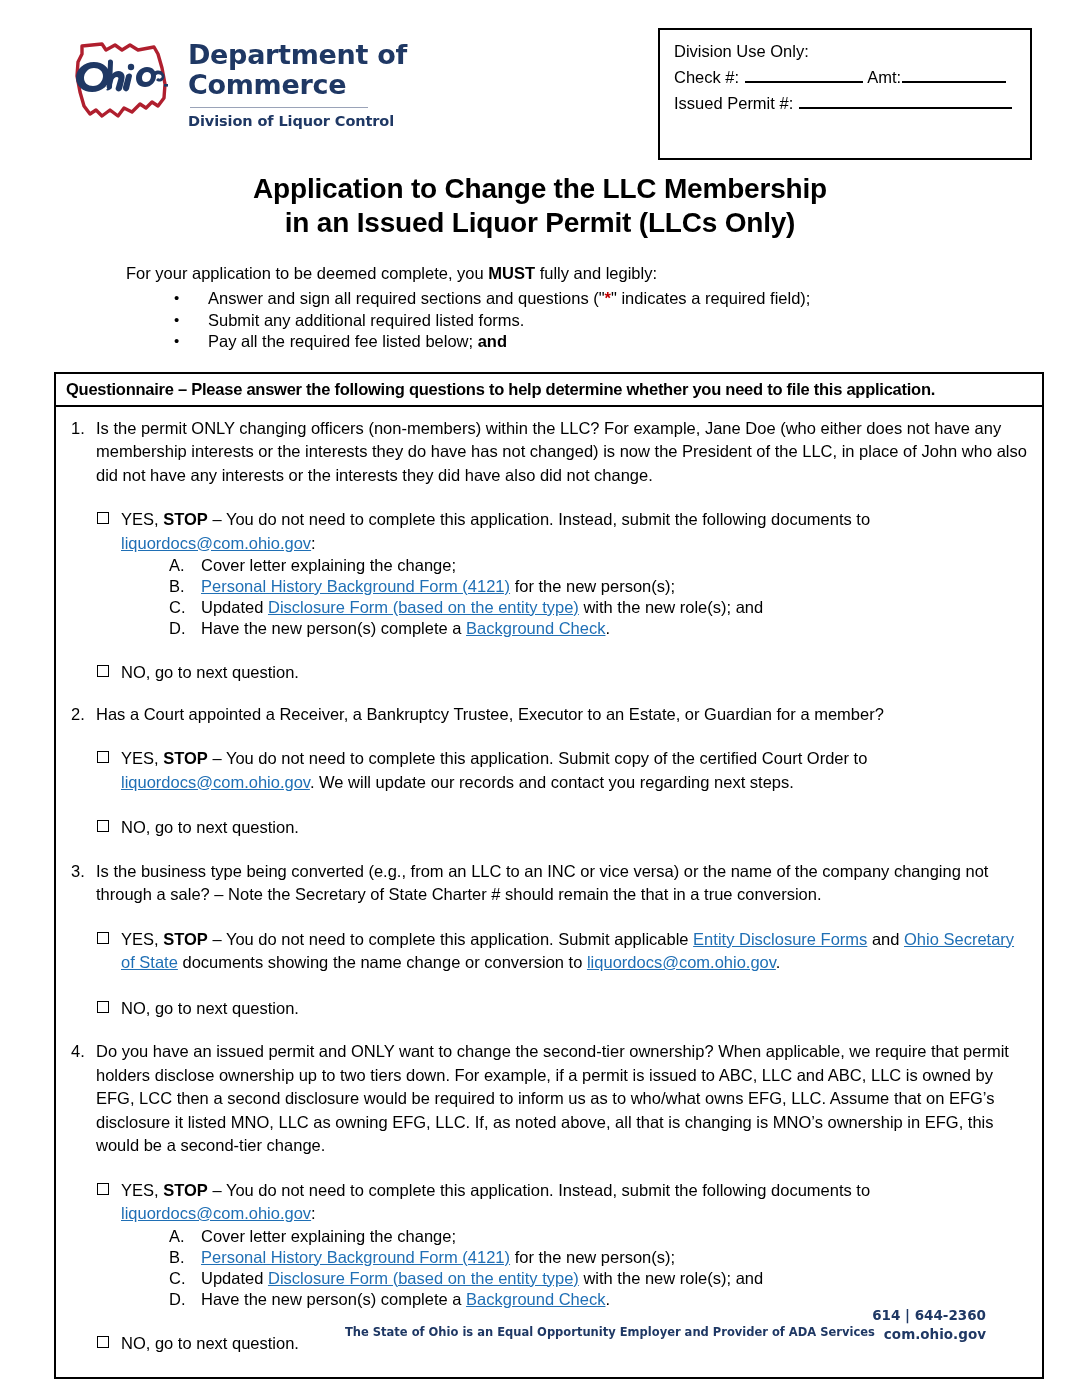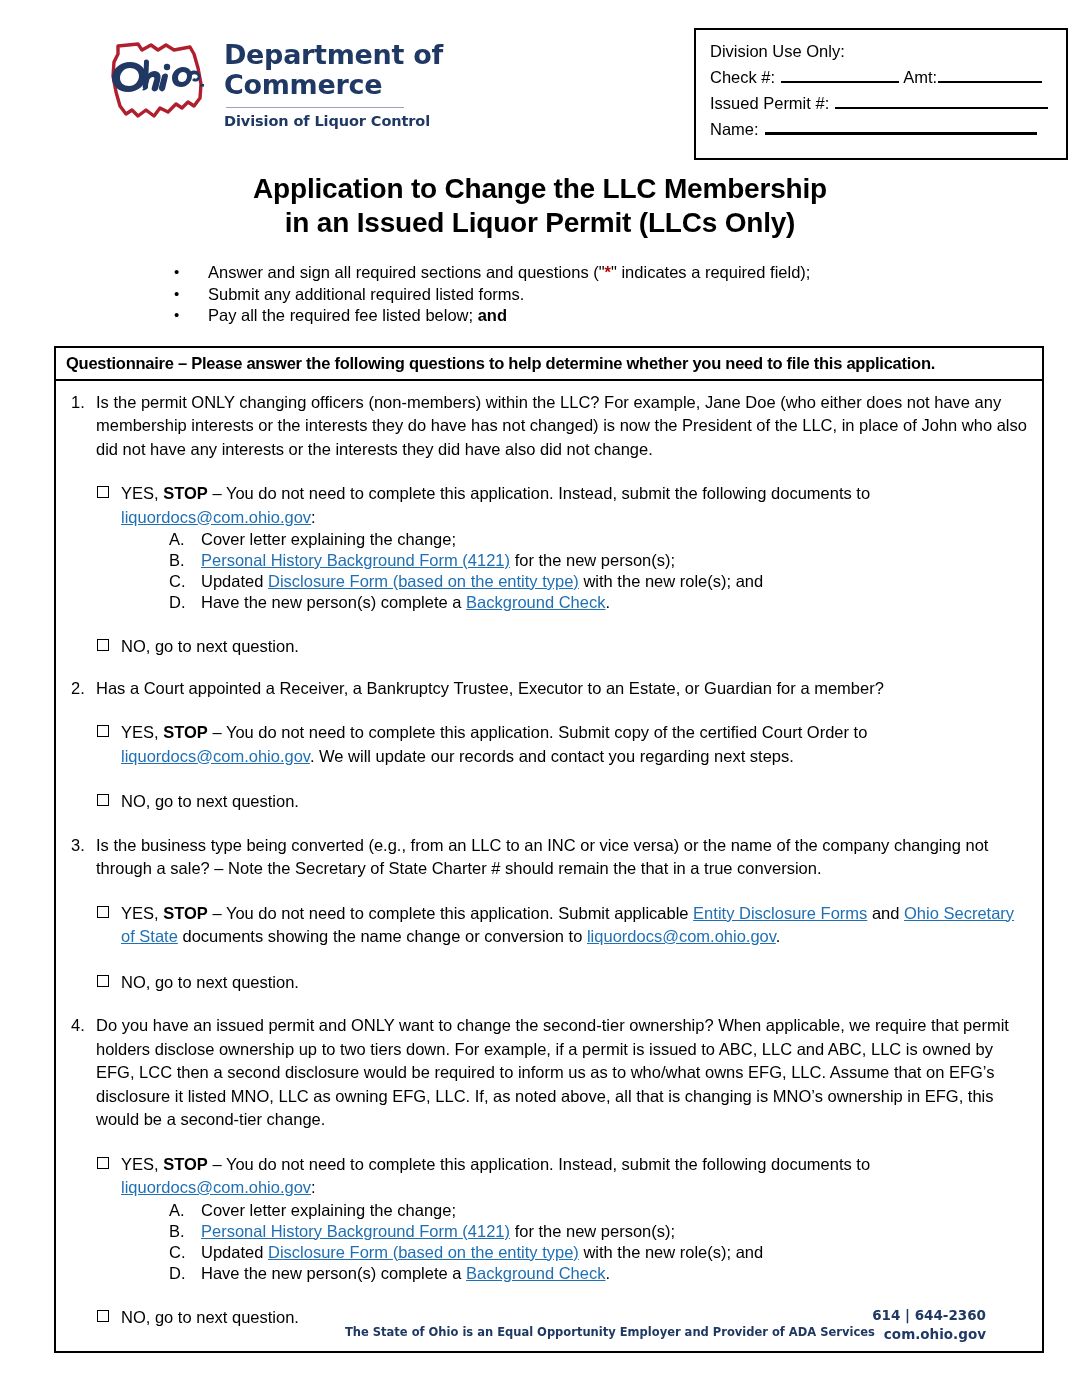--- a/index.html
+++ b/index.html
@@ -13,21 +13,20 @@
     font-family: "Liberation Sans", sans-serif;
     color: #000000;
     position: relative;
     overflow: hidden;
   }
 
   
   .header {
     position: relative;
     height: 160px;
-    margin-left: 36px;
   }
   .logo-block {
     position: absolute;
     left: 66px;
     top: 32px;
     display: flex;
     align-items: flex-start;
   }
   .ohio-mark {
     width: 112px;
@@ -281,33 +280,30 @@
     <div class="dline">
       <span>Check #:</span>
       <span class="ul-fill ul-check"></span>
       <span>Amt:</span>
       <span class="ul-fill ul-amt"></span>
     </div>
     <div class="dline">
       <span>Issued Permit #:</span>
       <span class="ul-fill ul-permit"></span>
     </div>
-    <div class="dline">
-      <span>Name:</span>
-      <span class="ul-fill ul-name"></span>
-    </div>
   </div>
 </div>
 
 <div class="doc-title">
   <div>Application to Change the LLC Membership</div>
   <div>in an Issued Liquor Permit (LLCs Only)</div>
 </div>
 
 <div class="intro">
+  <div class="intro-lead"><span>For your application to be deemed complete, you </span><b>MUST</b><span> fully and legibly:</span></div>
   <ul>
     <li><span>Answer and sign all required sections and questions ("</span><span class="req-star">*</span><span>" indicates a required field);</span></li>
     <li><span>Submit any additional required listed forms.</span></li>
     <li><span>Pay all the required fee listed below; </span><b>and</b></li>
   </ul>
 </div>
 
 <div class="q-box">
   <div class="q-head">Questionnaire – Please answer the following questions to help determine whether you need to file this application.</div>
   <div class="q-body">

